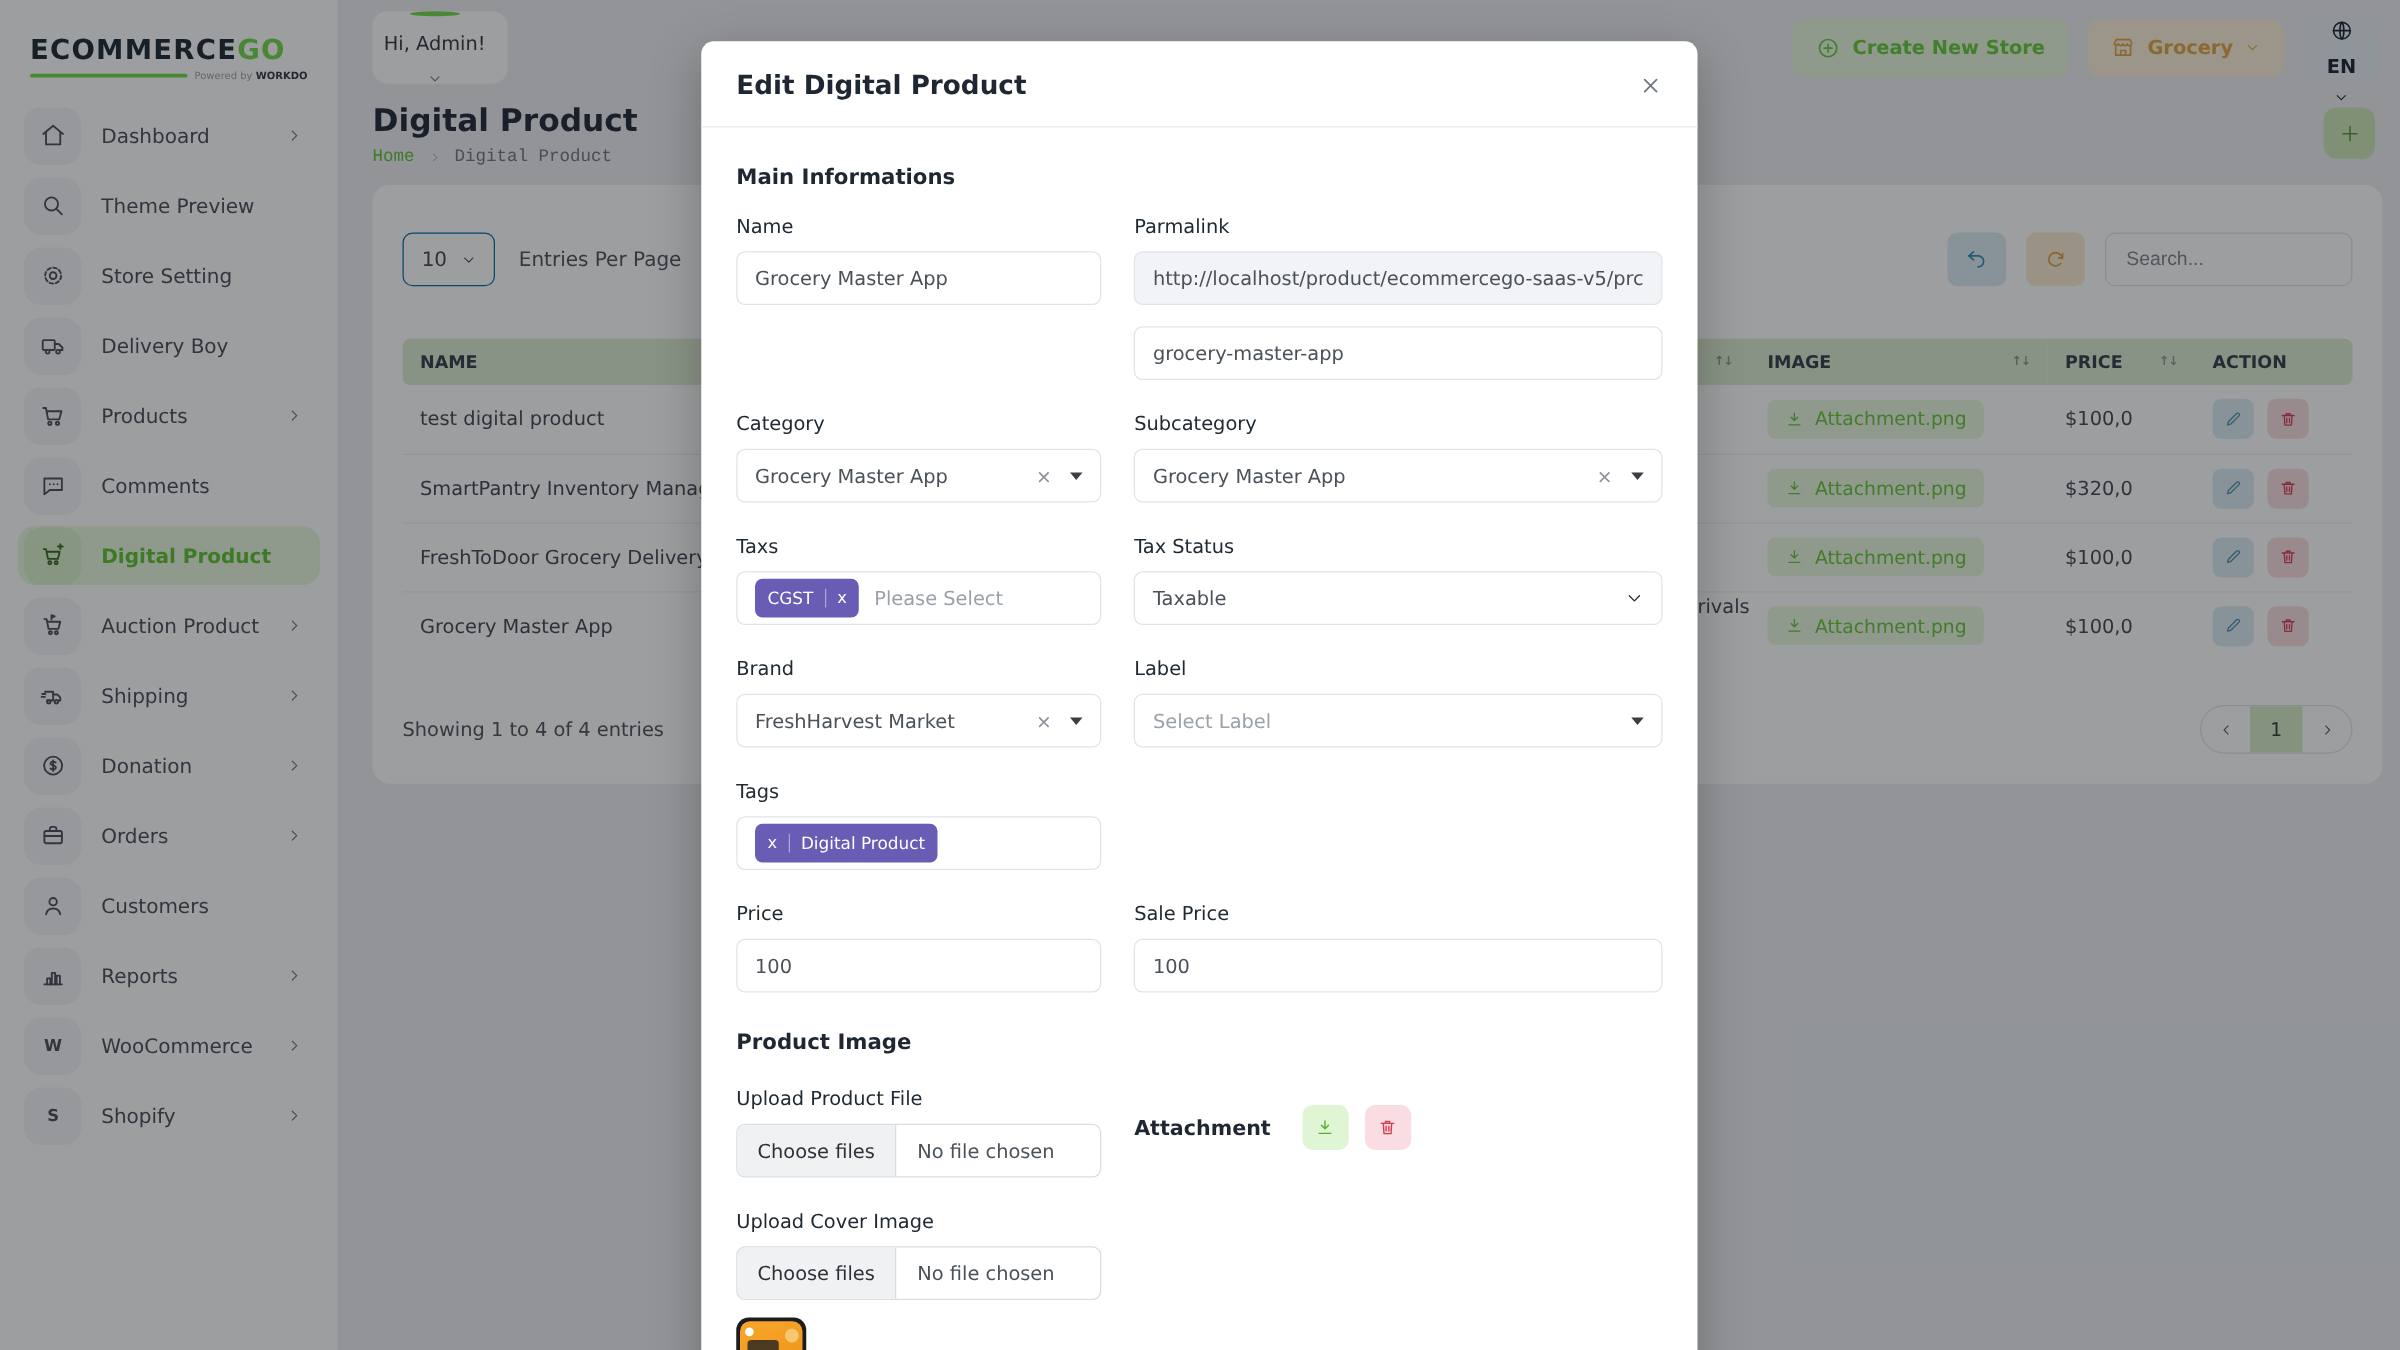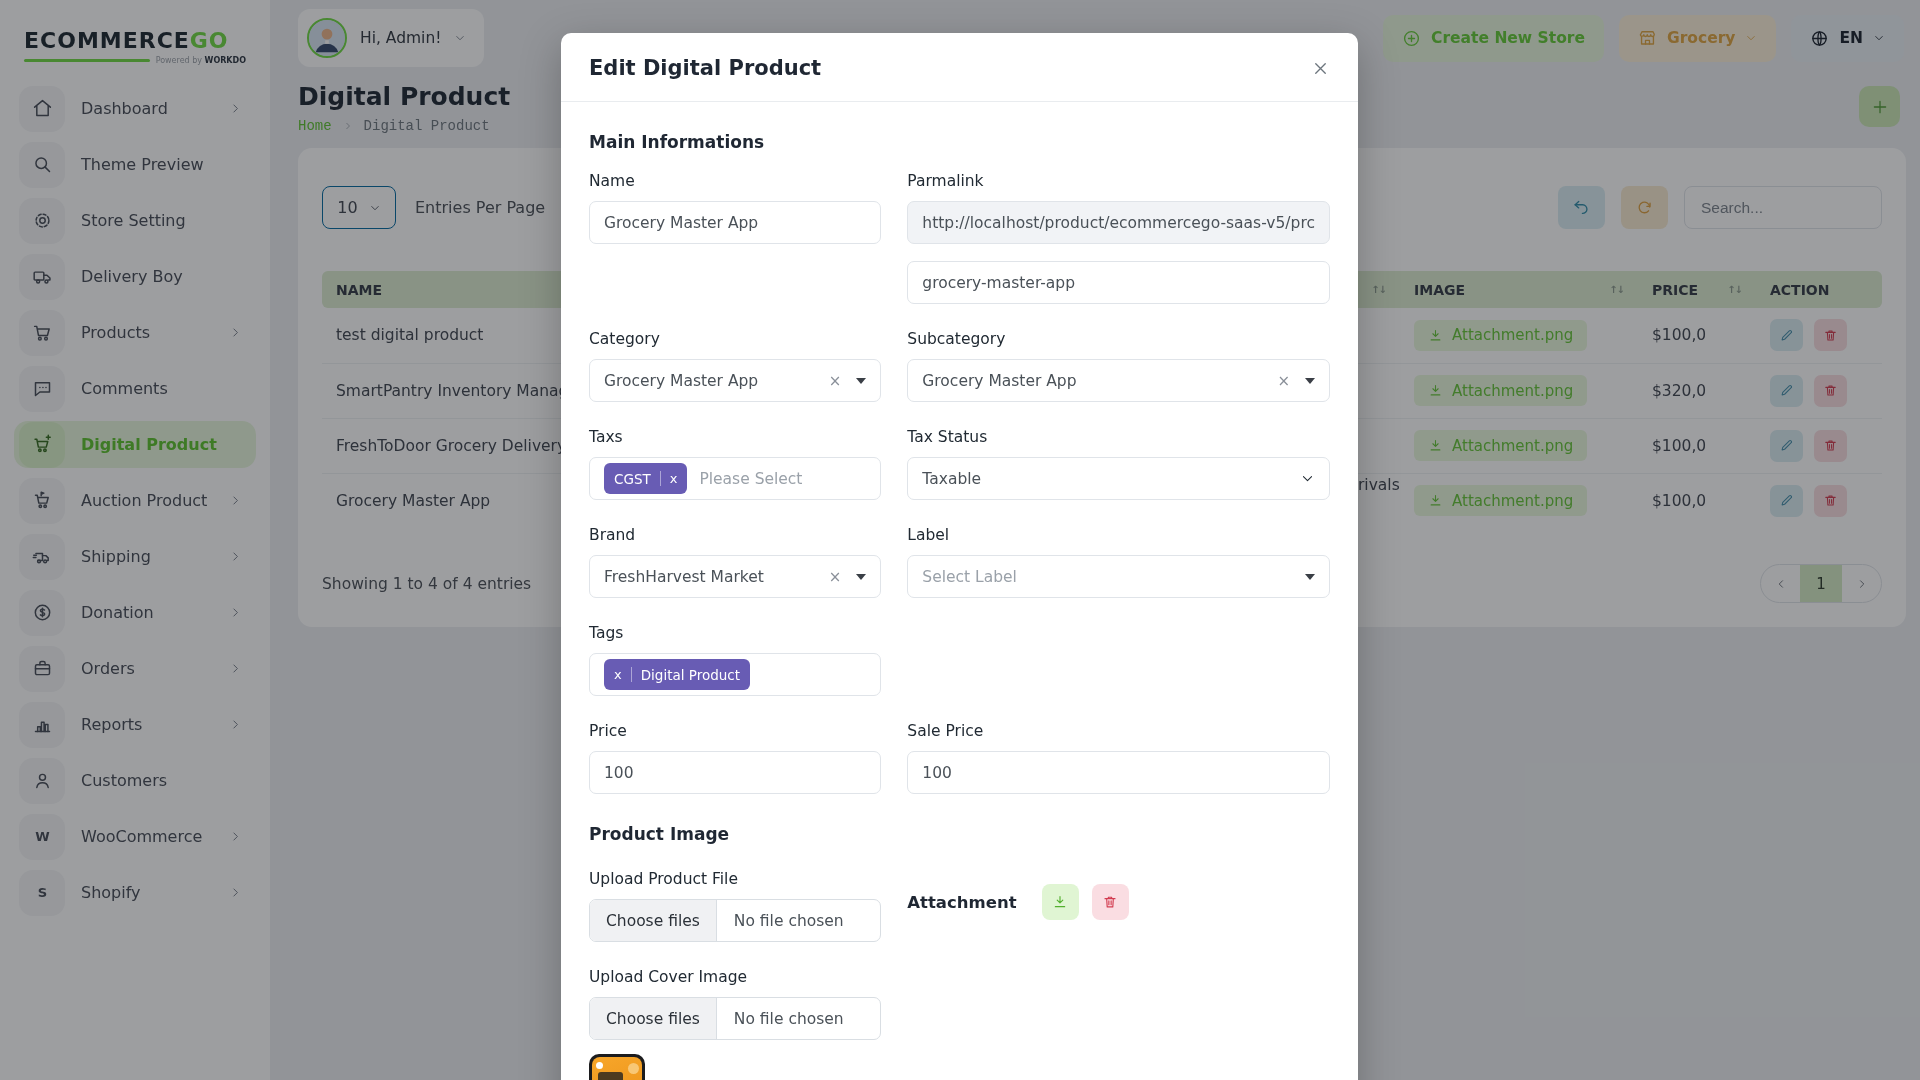--- a/index.html
+++ b/index.html
@@ -25,32 +25,32 @@
   .nav-icon svg { width:21px; height:21px; }
   .nav-item .chev { margin-left:auto; color:#6b7280; }
   .nav-item .chev svg { width:13px; height:13px; }
   .nav-item.active { background:#e7f7dc; color:#5cc22e; font-weight:700; }
   .nav-item.active .nav-icon { background:#daf2ca; color:#33691e; }
 
   
   .main { flex:1; display:flex; flex-direction:column; }
   .topbar { height:76px; display:flex; align-items:center; padding:0 16px 0 28px; }
   .user-chip { background:#fff; border-radius:12px; height:58px; padding:0 18px 0 9px;
-    display:flex; align-items:center; gap:13px; font-size:15.5px; color:#2f3640; cursor:pointer; }
+    display:flex; align-items:center; gap:13px; font-size:15.5px; color:#2f3640; cursor:pointer;flex-direction:column; }
   .avatar { width:40px; height:40px; border-radius:50%; border:2px solid #6fd943; overflow:hidden; background:#d8e6f3; }
   .avatar svg { width:100%; height:100%; }
   .user-chip .chev svg { width:12px; height:12px; color:#6b7280; }
   .topbar-right { margin-left:auto; display:flex; gap:15px; align-items:center; }
   .chip { height:47px; border-radius:10px; display:flex; align-items:center; gap:10px;
     padding:0 19px; font-size:15.5px; font-weight:600; cursor:pointer; }
   .chip svg { width:19px; height:19px; }
   .chip .chev svg { width:12px; height:12px; }
   .chip-create { background:#e7f6dc; color:#63ca36; }
   .chip-store  { background:#fbf0da; color:#dfa440; }
-  .chip-lang   { background:#e9eff5; color:#19222d; }
+  .chip-lang   { background:#e9eff5; color:#19222d;flex-direction:column; }
 
   .page-head { display:flex; align-items:flex-start; padding:6px 20px 10px 28px; }
   .page-title { font-size:25px; font-weight:700; color:#1d2733; margin:0 0 7px; }
   .breadcrumb { display:flex; align-items:center; gap:11px; font-size:14px; color:#6c757d;font-family:Liberation Mono, monospace; }
   .bc-home { color:#5fc231; cursor:pointer; }
   .bc-sep svg { width:10px; height:10px; color:#8a9099; }
   .add-btn { margin-left:auto; margin-top:4px; width:41px; height:41px; border-radius:10px;
     background:#cbe7b6; color:#4f9b35; display:flex; align-items:center; justify-content:center; cursor:pointer; }
   .add-btn svg { width:18px; height:18px; }
 
@@ -341,44 +341,44 @@
             <svg viewBox="0 0 24 24" fill="none" stroke="currentColor" stroke-width="1.7" stroke-linecap="round" stroke-linejoin="round">
               <path d="m9 5.5 6.5 6.5L9 18.5"></path>
             </svg>
           </span>
   </div>
 
   <div class="nav-item">
     <span class="nav-icon">
             <span class="nav-ic">
               <svg viewBox="0 0 24 24" fill="none" stroke="currentColor" stroke-width="1.7" stroke-linecap="round" stroke-linejoin="round">
+                <circle cx="12" cy="8.4" r="3.4"></circle>
+                <path d="M5.5 20c.6-3.6 3.2-5.4 6.5-5.4s5.9 1.8 6.5 5.4"></path>
+              </svg>
+            </span>
+          </span>
+    <span class="nav-label">Customers</span>
+
+  </div>
+
+  <div class="nav-item">
+    <span class="nav-icon">
+            <span class="nav-ic">
+              <svg viewBox="0 0 24 24" fill="none" stroke="currentColor" stroke-width="1.7" stroke-linecap="round" stroke-linejoin="round">
                 <path d="M4 20h16"></path>
                 <path d="M6.5 20v-5.5h3V20M10.8 20V9.5h3V20M15.2 20v-8h3v8"></path>
               </svg>
             </span>
           </span>
     <span class="nav-label">Reports</span>
     <span class="chev">
             <svg viewBox="0 0 24 24" fill="none" stroke="currentColor" stroke-width="1.7" stroke-linecap="round" stroke-linejoin="round">
               <path d="m9 5.5 6.5 6.5L9 18.5"></path>
             </svg>
           </span>
-  </div>
-
-  <div class="nav-item">
-    <span class="nav-icon">
-            <span class="nav-ic">
-              <svg viewBox="0 0 24 24" fill="none" stroke="currentColor" stroke-width="1.7" stroke-linecap="round" stroke-linejoin="round">
-                <circle cx="12" cy="8.4" r="3.4"></circle>
-                <path d="M5.5 20c.6-3.6 3.2-5.4 6.5-5.4s5.9 1.8 6.5 5.4"></path>
-              </svg>
-            </span>
-          </span>
-    <span class="nav-label">Customers</span>
-
   </div>
 
 
   <div class="nav-item">
     <span class="nav-icon">
             <span class="nav-ic">
               <svg viewBox="0 0 24 24">
                 <text x="12" y="17" font-size="15" font-weight="bold" text-anchor="middle" fill="currentColor">W</text>
               </svg>
             </span>

